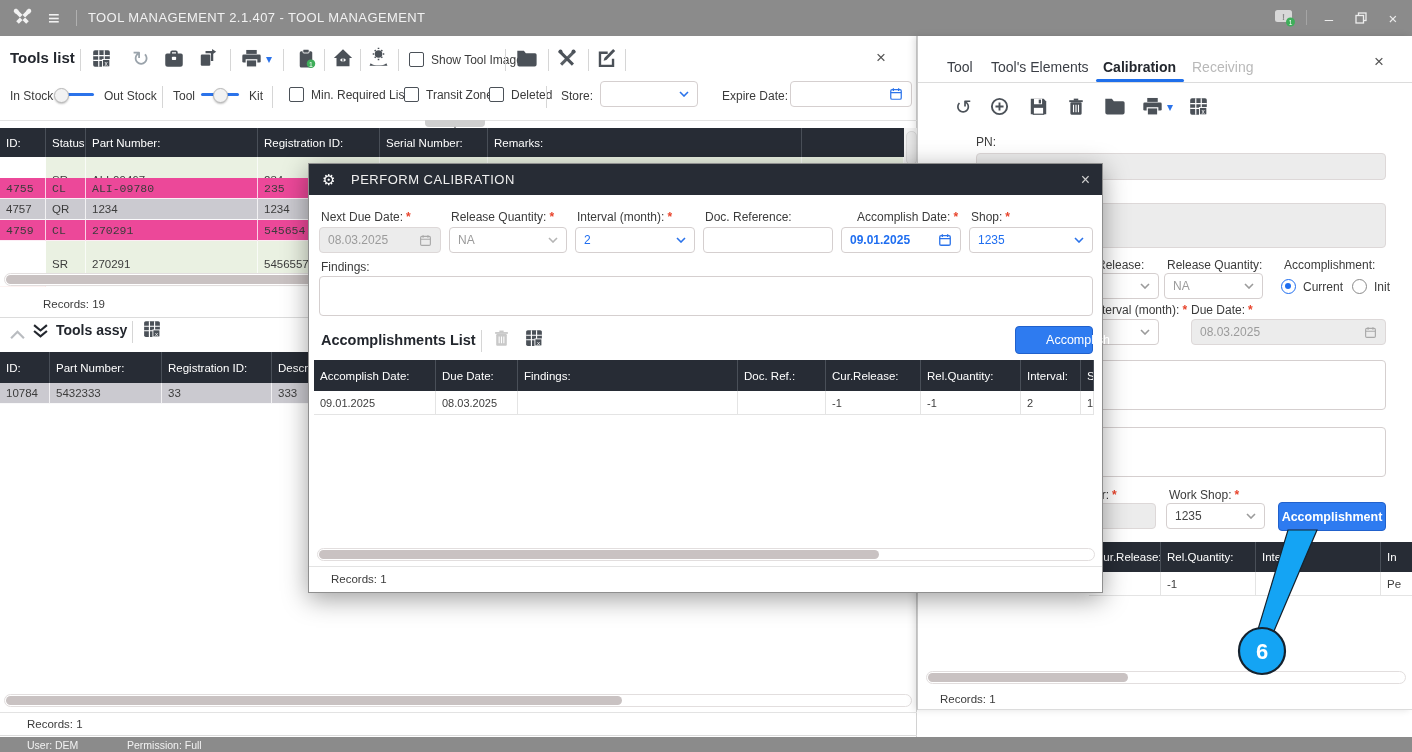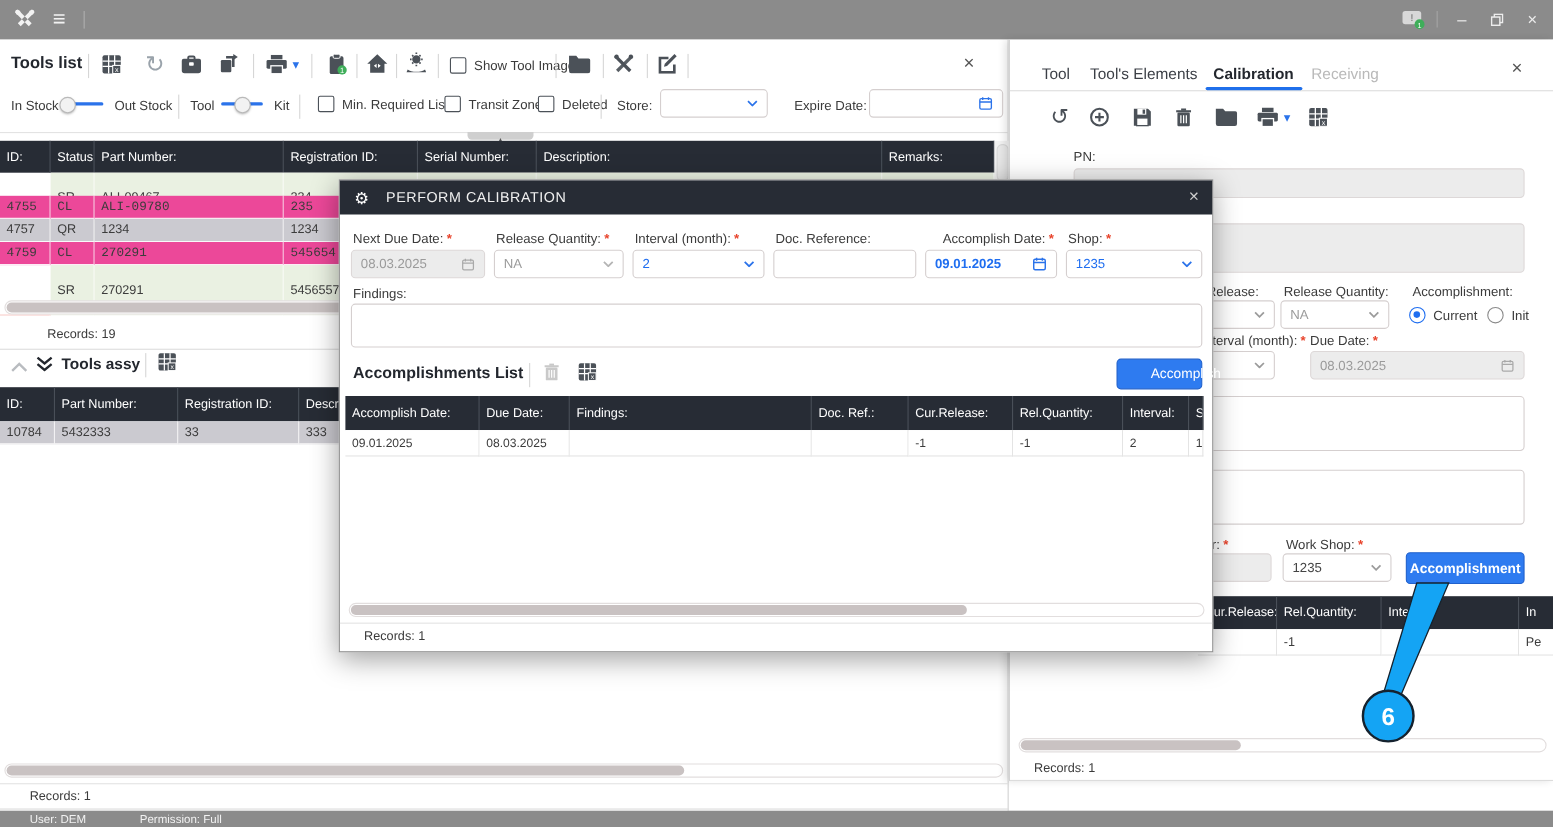--- a/index.html
+++ b/index.html
@@ -61,20 +61,21 @@
   <div class="a titlebar">
     <span class="icon a" style="left:12px;top:7px;">
       <svg width="21" height="21" viewBox="0 0 16 16" fill="#f2f2f2">
           <path d="M3.2 1.2l9.6 9.6-2 2L1.2 3.2l.6-1.4zM12.8 1.2l-9.6 9.6 2 2 9.6-9.6-.6-1.4z"></path>
           <circle cx="3.4" cy="3.4" r="1.7" fill="#f2f2f2"></circle>
           <circle cx="12.6" cy="3.4" r="1.7" fill="#f2f2f2"></circle>
         </svg>
     </span>
     <span class="a uic" style="left:48px;top:8px;font-size:20px;color:#f2f2f2;">≡</span>
     <span class="a" style="left:76px;top:10px;width:1px;height:16px;background:#b0b0b0;"></span>
+    <span class="a tb-title nw" style="left:88px;top:10px;">TOOL MANAGEMENT 2.1.407 - TOOL MANAGEMENT</span>
     <div class="a" style="right:0;top:0;height:36px;display:flex;align-items:center;">
       <span class="a" style="right:116px;top:9px;">
         <svg width="22" height="18" viewBox="0 0 22 18">
           <rect x="1" y="1" width="17" height="12" rx="2.5" fill="#d8d8d8"></rect>
           <text x="9.5" y="10.5" font-size="9" font-weight="bold" fill="#8b8b8b" text-anchor="middle">!</text>
           <circle cx="16.5" cy="13" r="4.5" fill="#3fae5a"></circle>
           <text x="16.5" y="16" font-size="6.5" fill="#fff" text-anchor="middle">1</text>
         </svg>
       </span>
       <span class="a" style="right:105px;top:10px;width:1px;height:15px;background:#a5a5a5;"></span>
@@ -229,21 +230,20 @@
     <div class="a" style="left:425px;top:84px;width:60px;height:7px;background:#cfcfcf;border-radius:0 0 4px 4px;text-align:center;">
       <span style="font-size:7px;color:#555;position:relative;top:-4px;">▴</span>
     </div>
 
     <div class="a thead" style="left:0;top:92px;width:904px;height:29px;grid-template-columns:46px 40px 172px 122px 108px 314px 102px;">
       <div>ID:</div>
       <div>Status:</div>
       <div>Part Number:</div>
       <div>Registration ID:</div>
       <div>Serial Number:</div>
-      <div>Description:</div>
       <div>Remarks:</div>
     </div>
 
     <div class="a" style="left:904px;top:92px;width:13px;height:140px;background:#f2f2f2;">
       <div style="position:absolute;left:2px;top:3px;width:9px;height:32px;border-radius:5px;background:#e8e8e8;border:1px solid #d7d7d7;"></div>
     </div>
     <div class="a trow bg-green idsalmon" style="left:0;top:121px;width:904px;height:21px;grid-template-columns:46px 40px 172px 122px 108px 314px 102px;">
       <div>3755</div>
         <div>SR</div>
         <div>ALI-09467</div>

